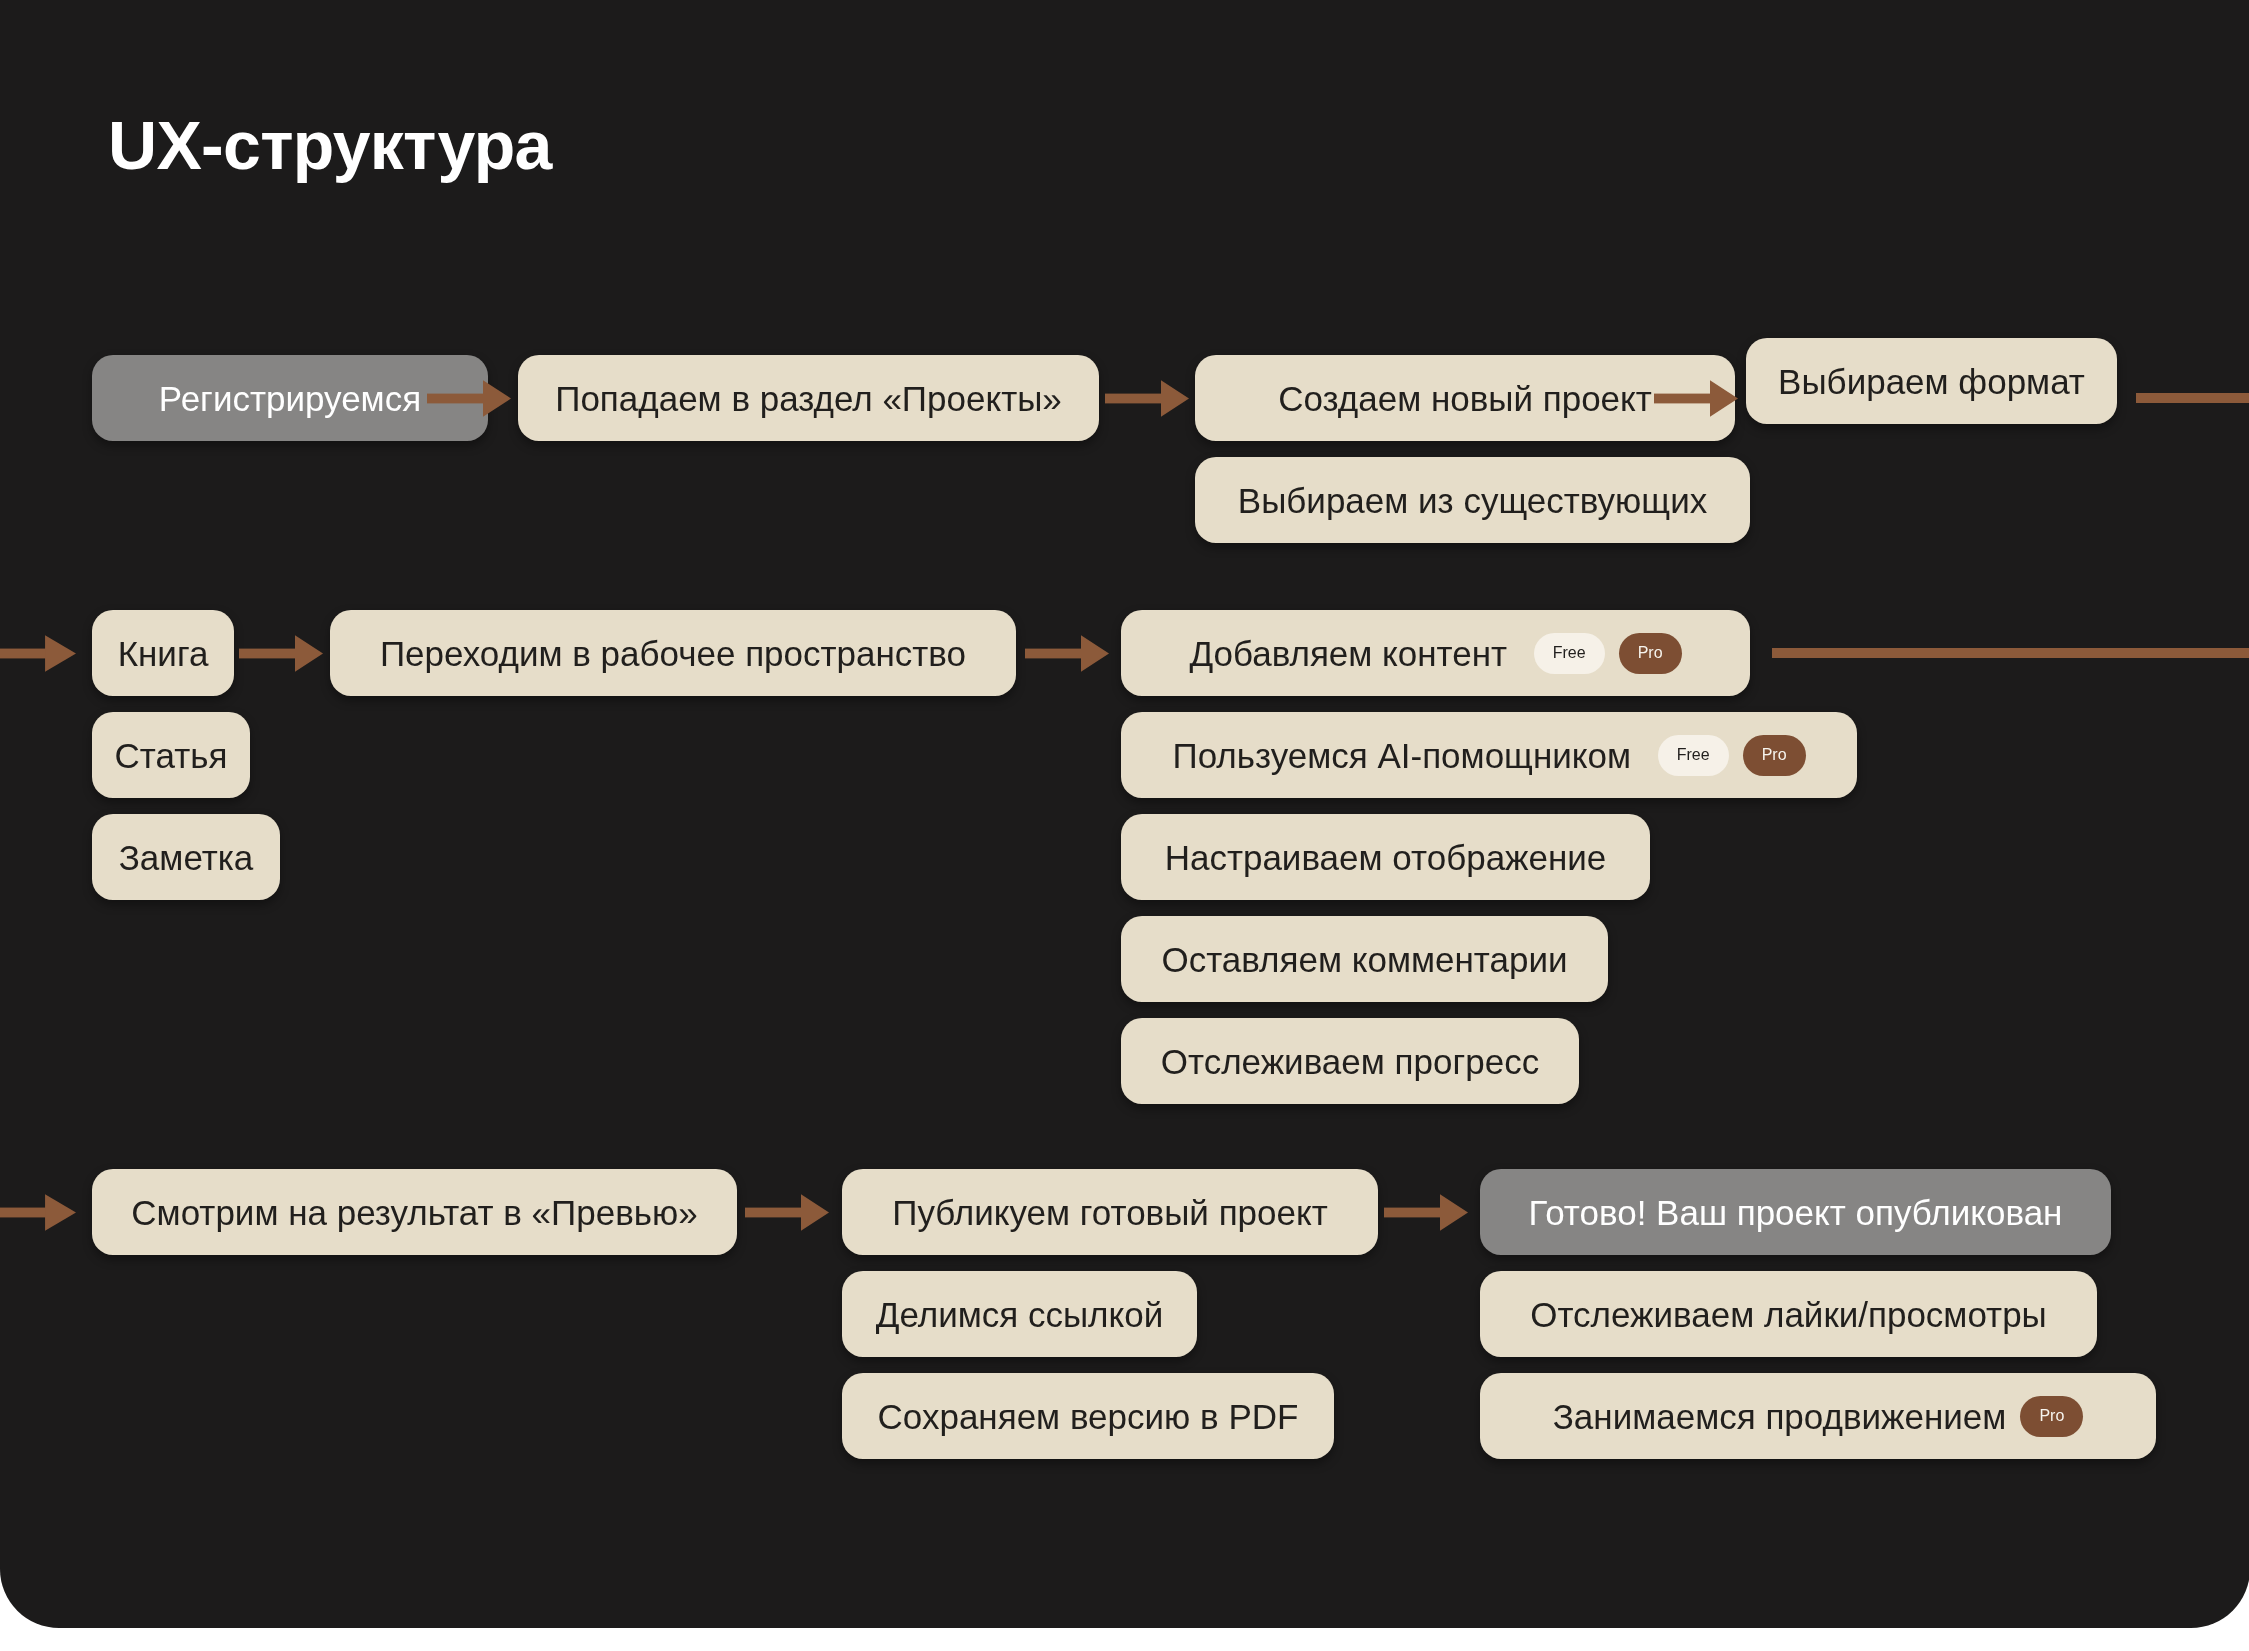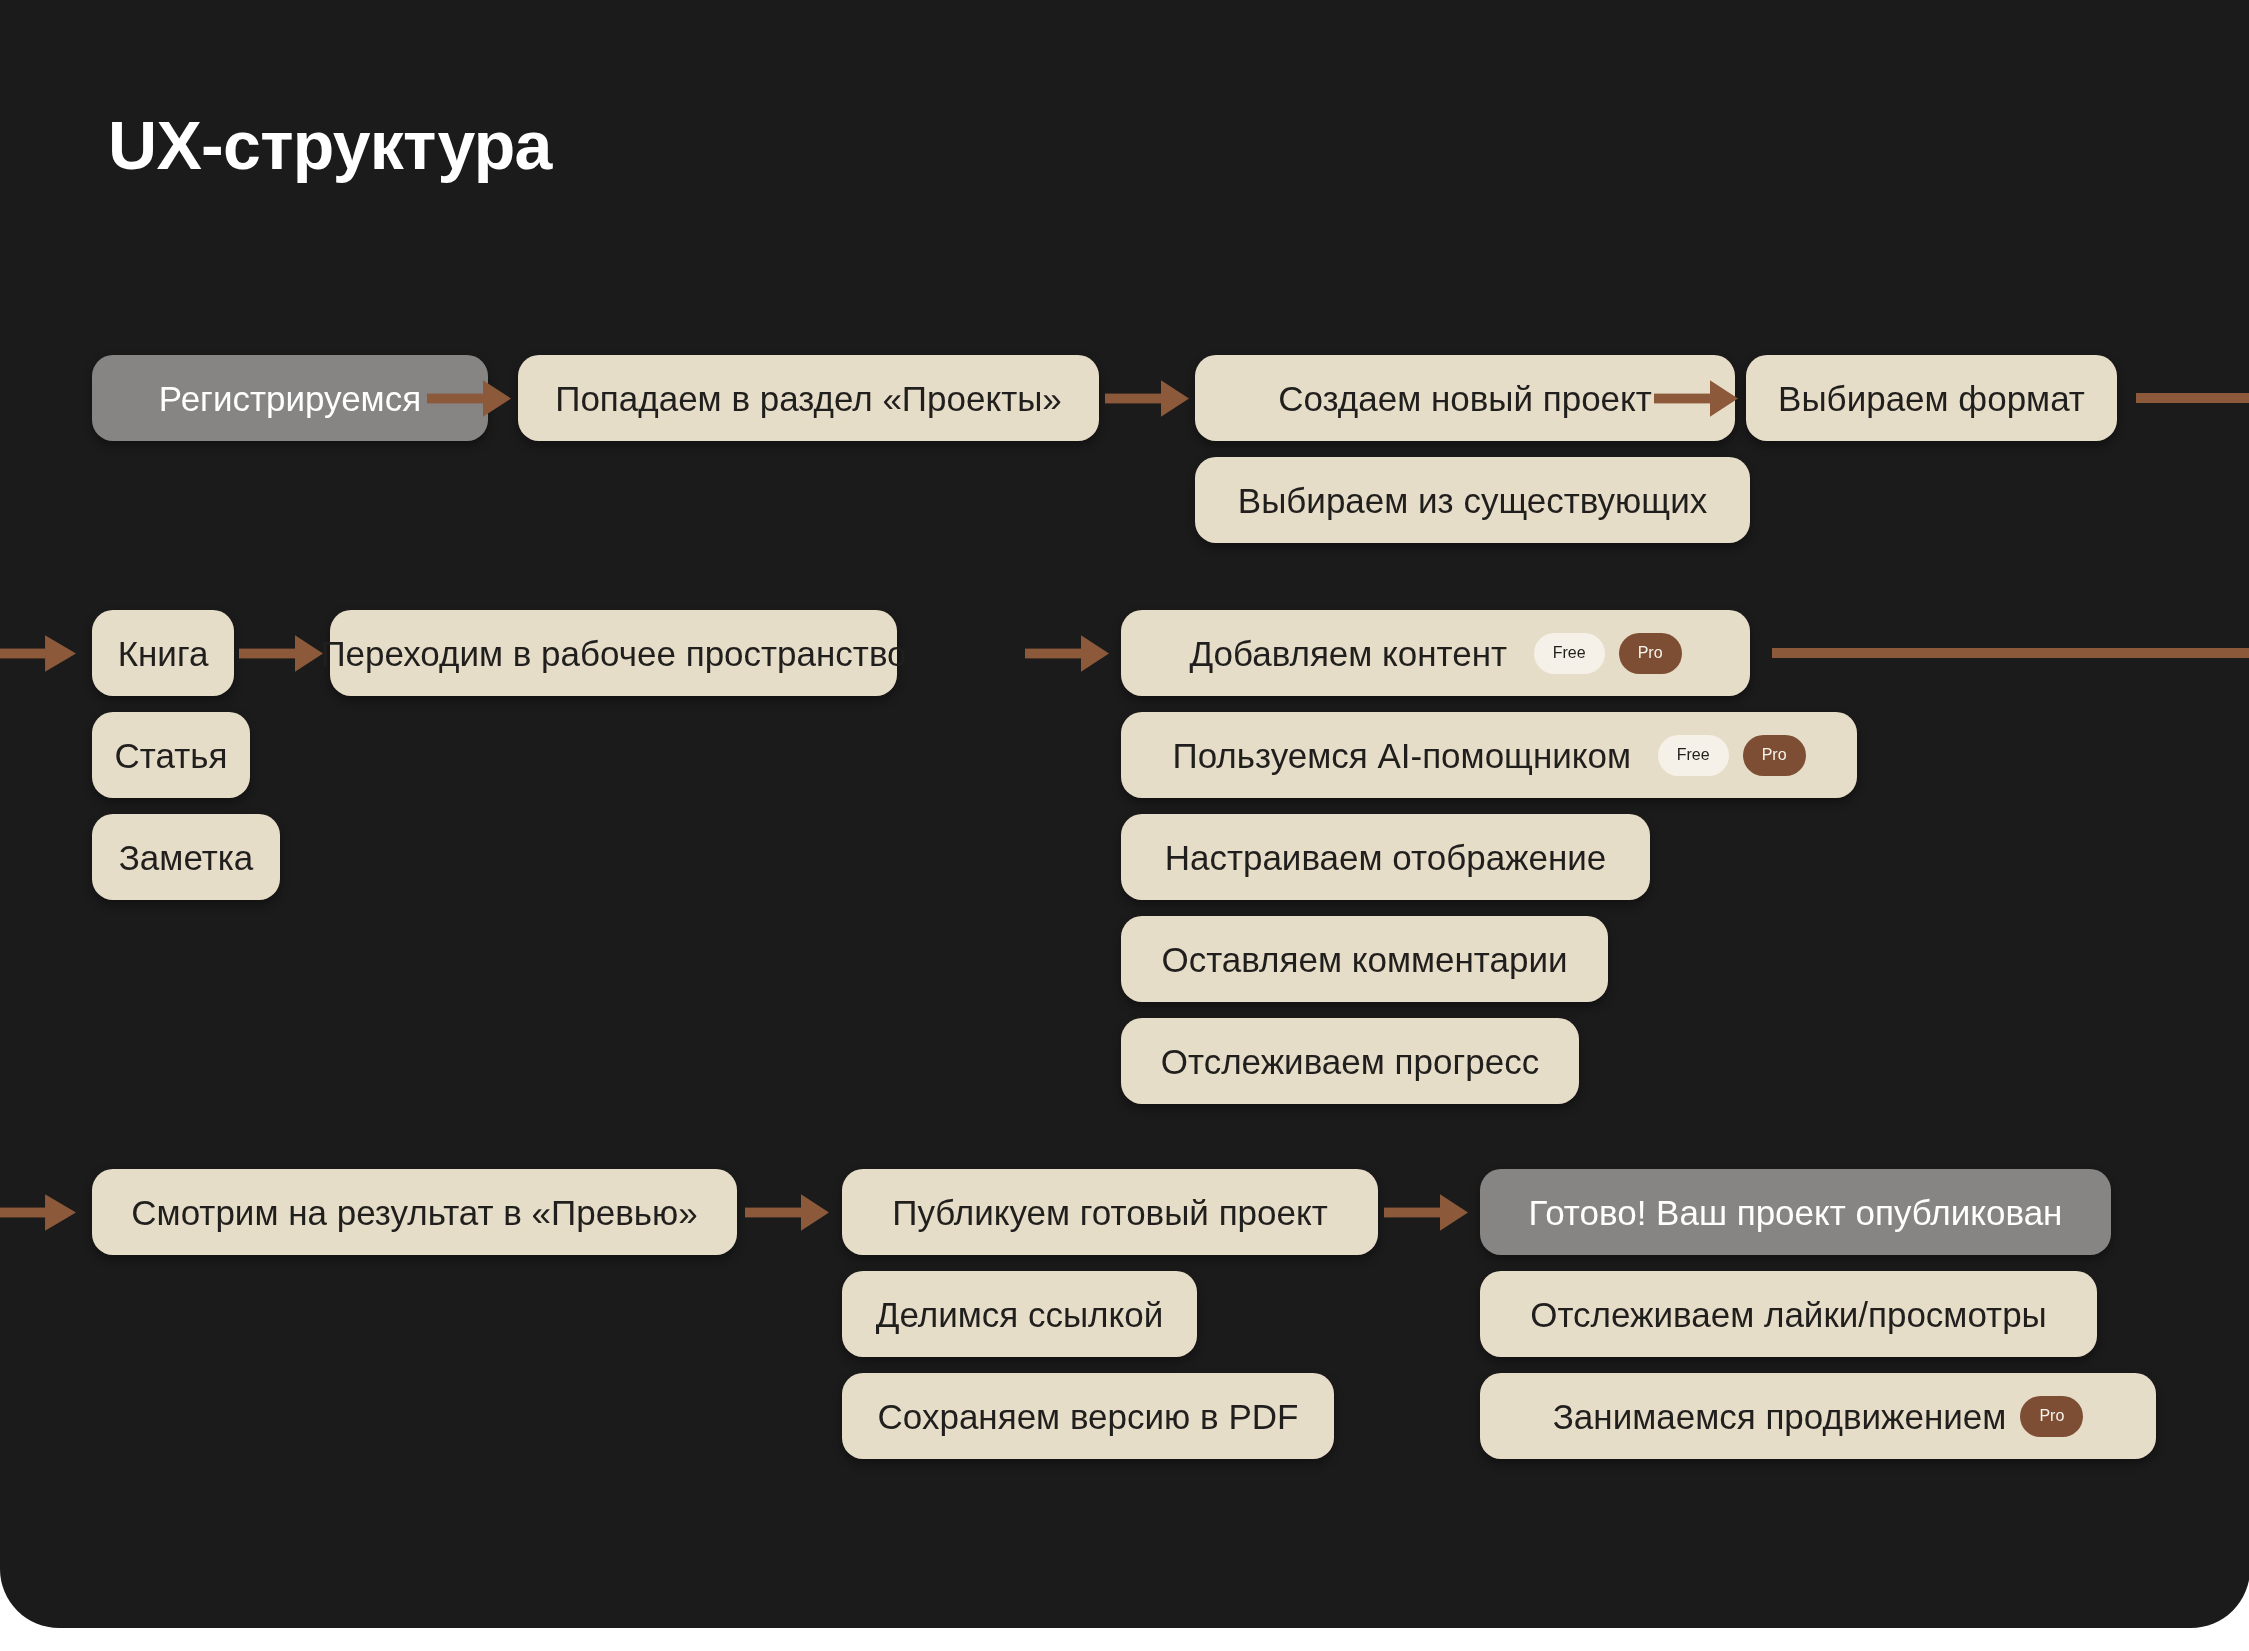--- a/index.html
+++ b/index.html
@@ -67,21 +67,21 @@
     <span>Создаем новый проект</span>
   </div>
 
   <span class="arrow" style="left:1654px;top:378px">
     <svg width="84" height="41" viewBox="0 0 120 58">
         <rect x="0" y="22" width="84" height="14"></rect>
         <polygon points="80,3 120,29 80,55"></polygon>
       </svg>
   </span>
 
-  <div class="node" style="left:1746px;top:355px;width:371px">
+  <div class="node" style="left:1746px;top:338px;width:371px">
     <span>Выбираем формат</span>
   </div>
 
   <span class="flow-line" style="left:2136px;top:393px;width:114px"></span>
 
   <div class="node" style="left:1195px;top:457px;width:555px">
     <span>Выбираем из существующих</span>
   </div>
 
   <span class="arrow" style="left:0px;top:633px">
@@ -95,21 +95,21 @@
     <span>Книга</span>
   </div>
 
   <span class="arrow" style="left:239px;top:633px">
     <svg width="84" height="41" viewBox="0 0 120 58">
         <rect x="0" y="22" width="84" height="14"></rect>
         <polygon points="80,3 120,29 80,55"></polygon>
       </svg>
   </span>
 
-  <div class="node" style="left:330px;top:610px;width:567px">
+  <div class="node" style="left:330px;top:610px;width:686px">
     <span>Переходим в рабочее пространство</span>
   </div>
 
   <span class="arrow" style="left:1025px;top:633px">
     <svg width="84" height="41" viewBox="0 0 120 58">
         <rect x="0" y="22" width="84" height="14"></rect>
         <polygon points="80,3 120,29 80,55"></polygon>
       </svg>
   </span>
 

